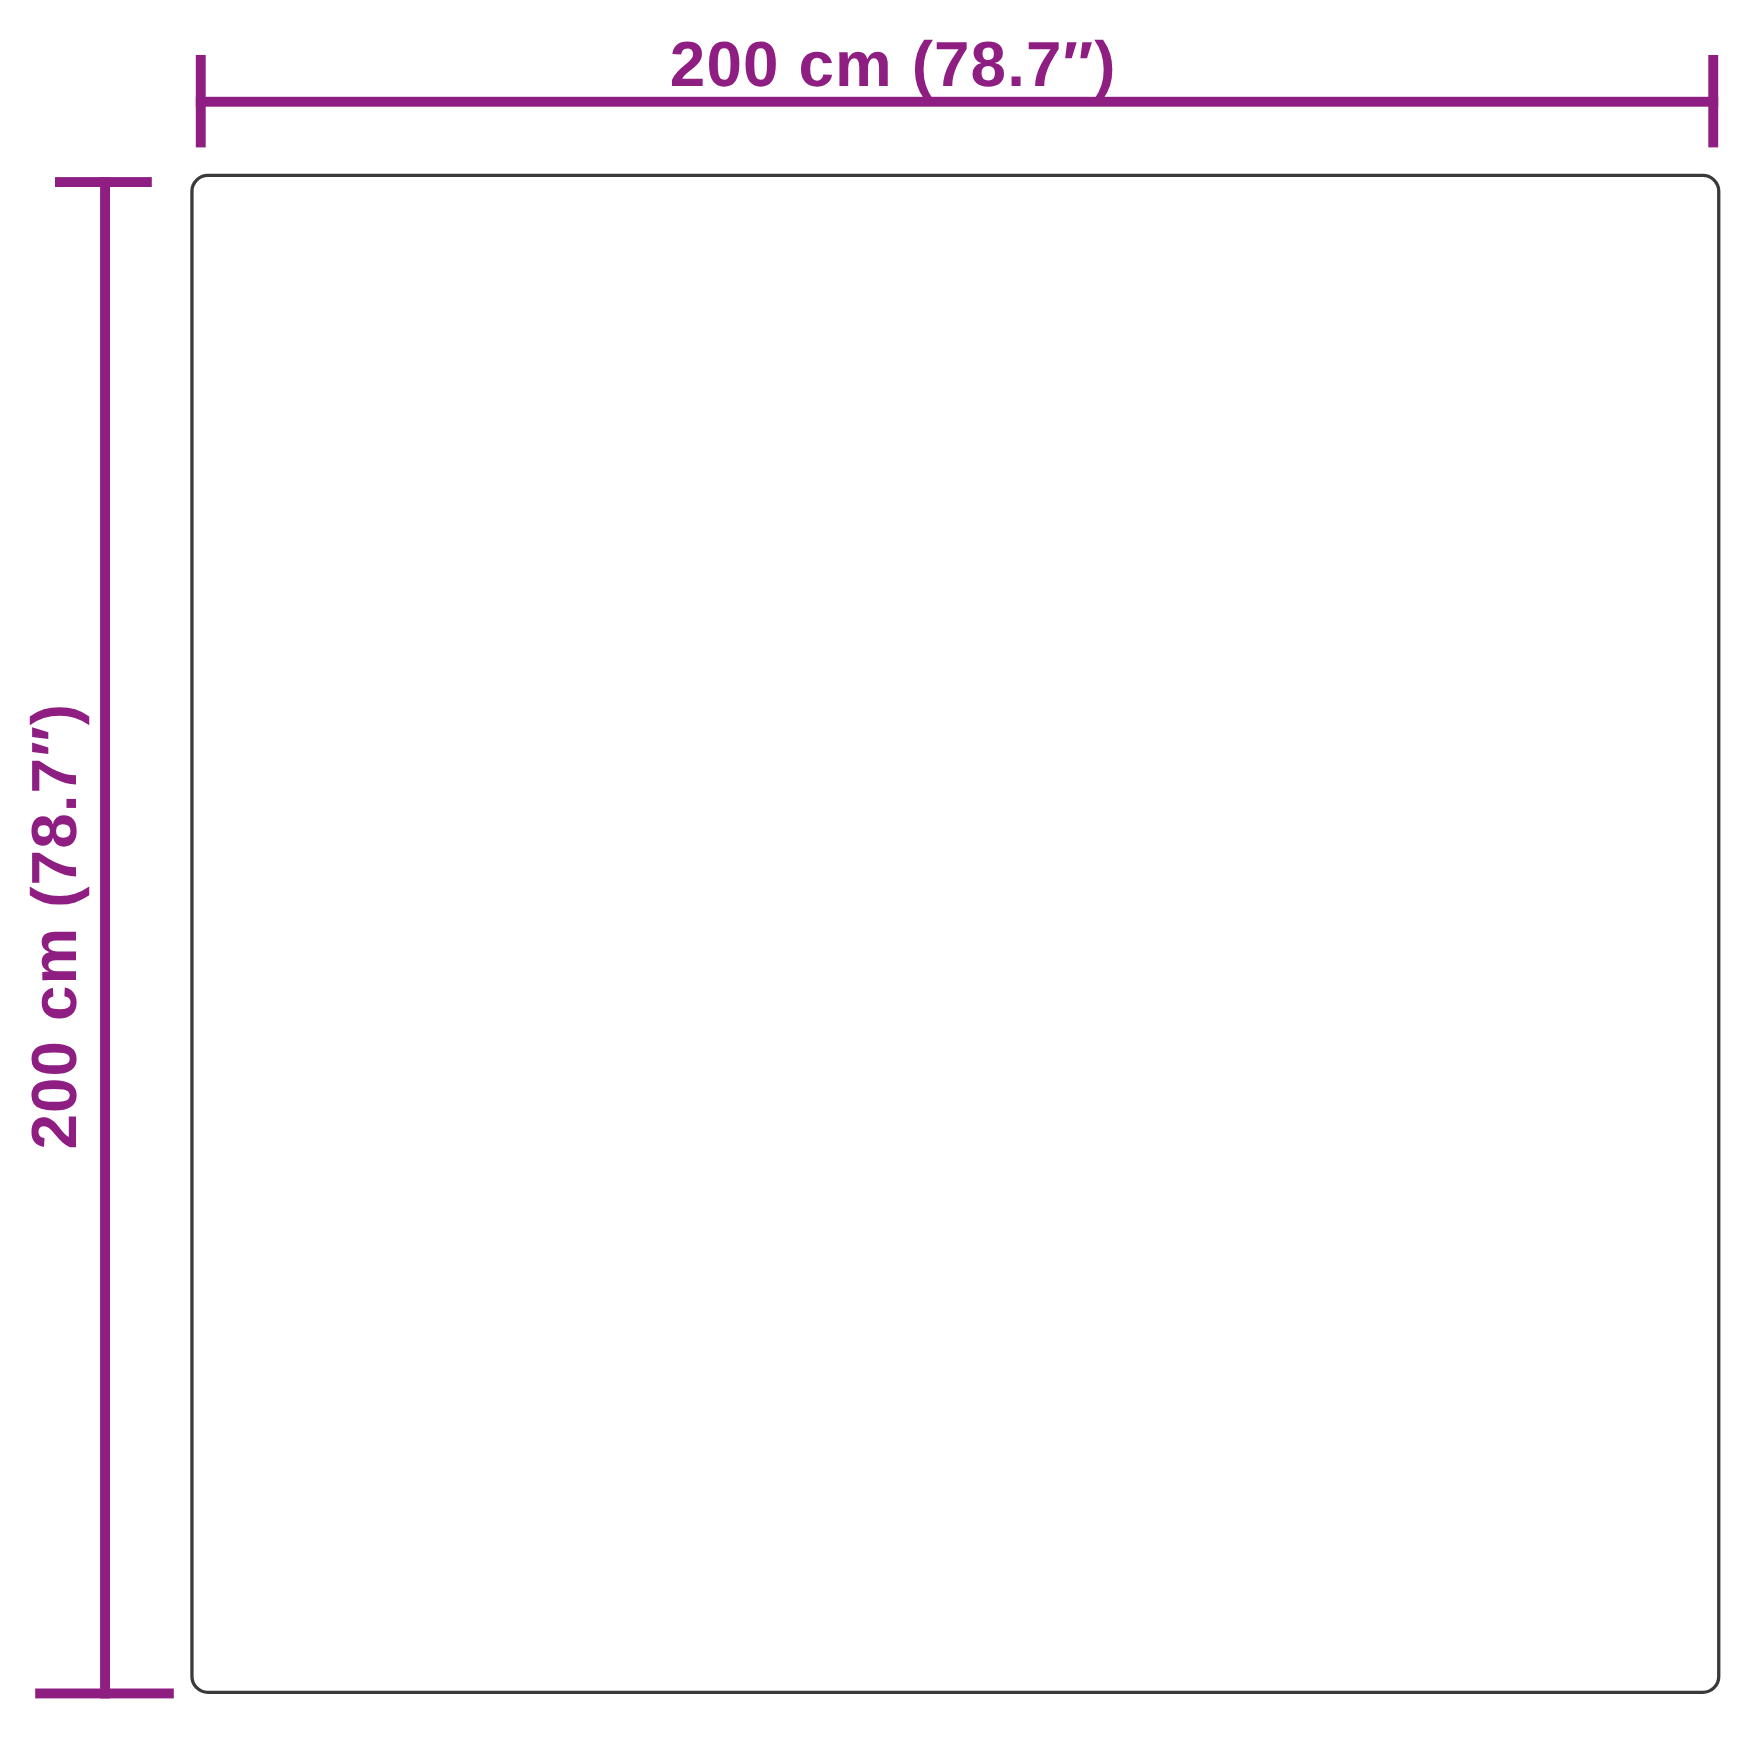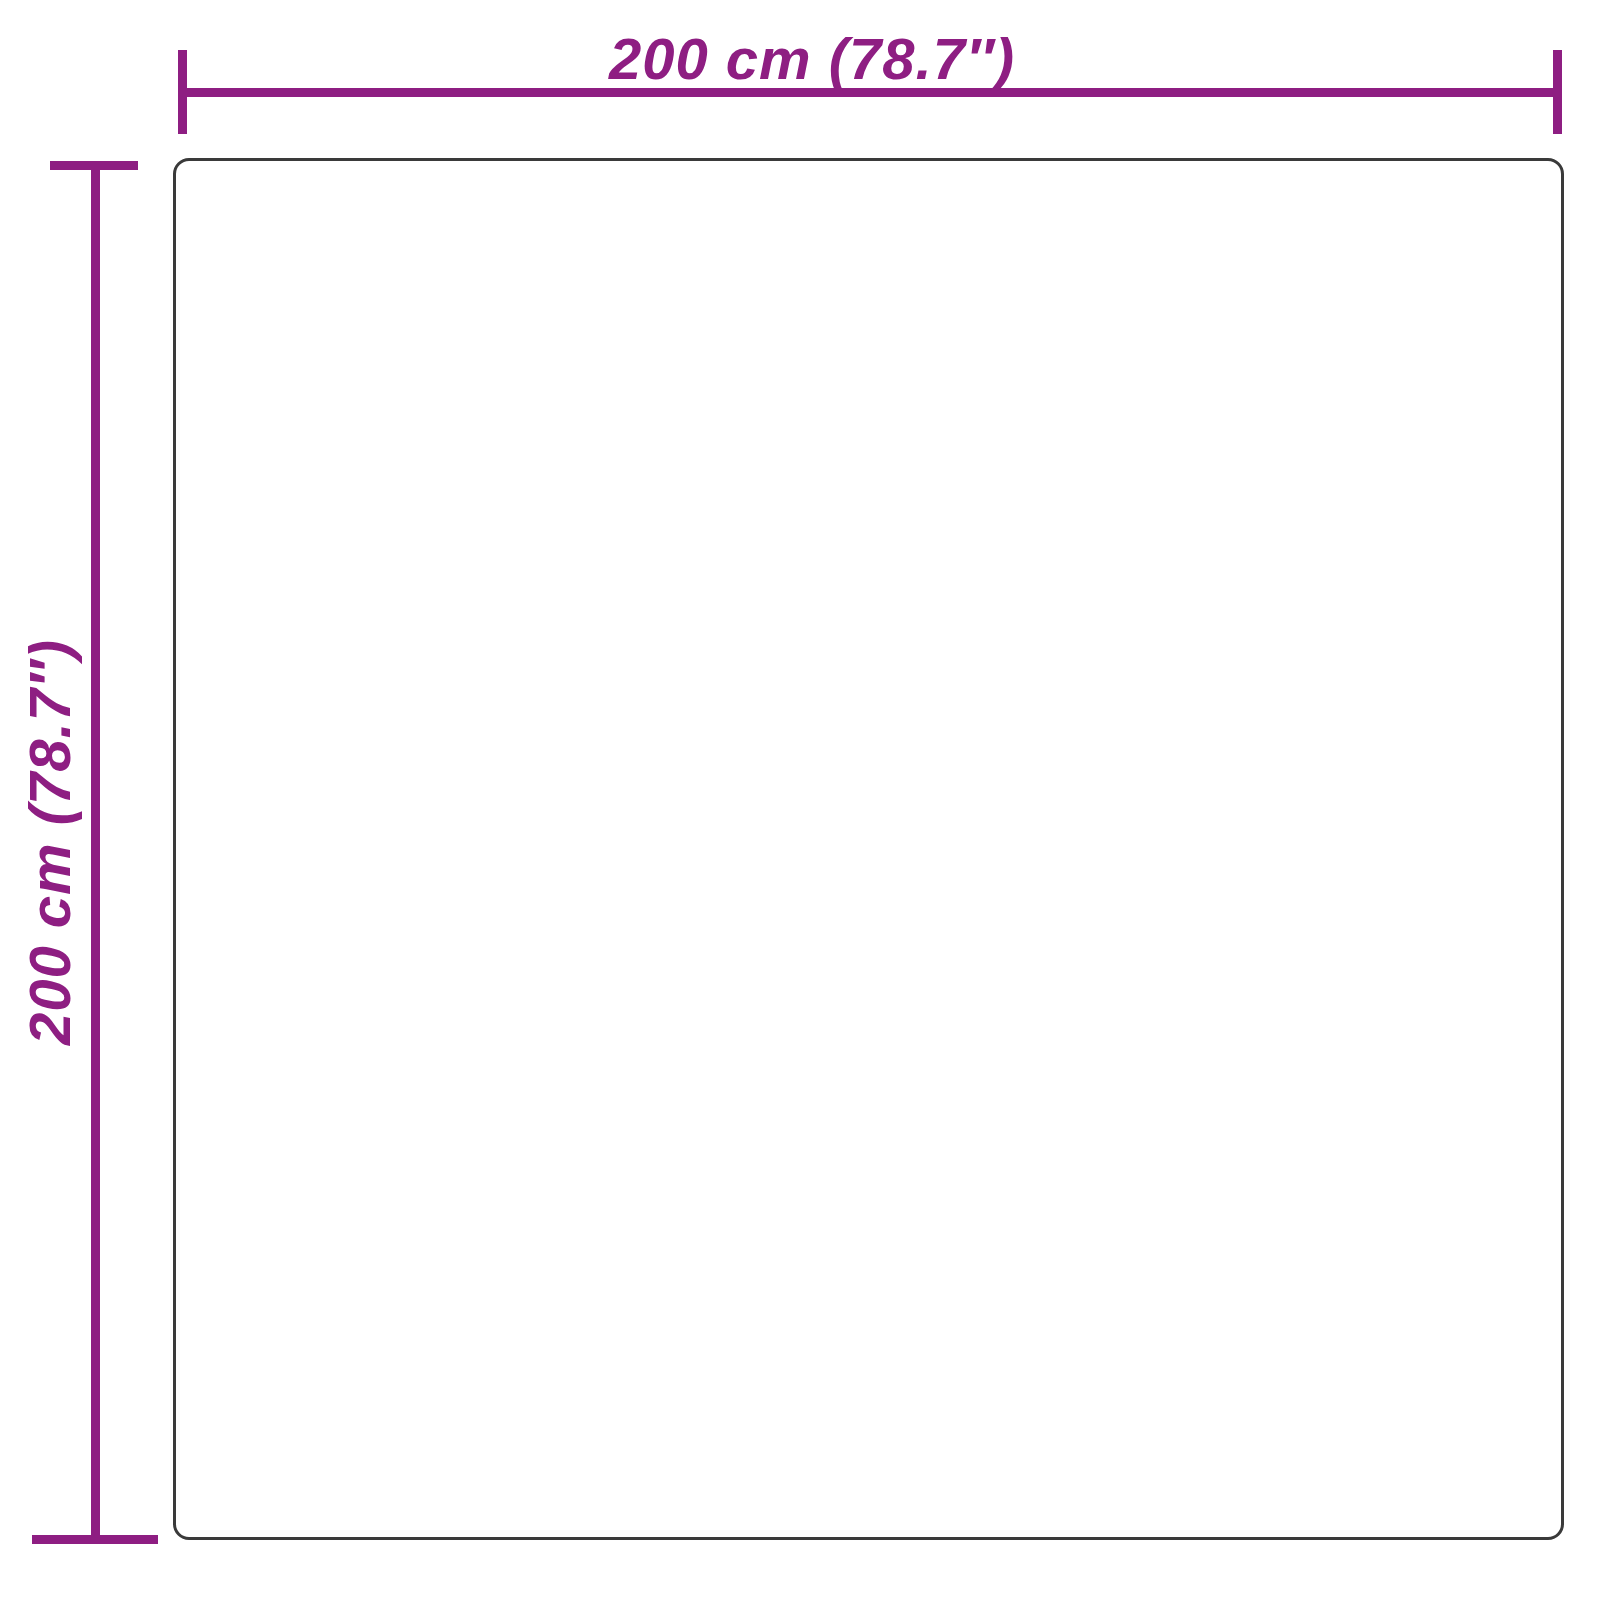--- a/index.html
+++ b/index.html
@@ -13,21 +13,20 @@
     height: 1600px;
     background: var(--bg);
     font-family: "Liberation Sans", sans-serif;
     overflow: hidden;
   }
   .canvas {
     position: relative;
     width: 1600px;
     height: 1141px;
     background: var(--bg);
-    font-style: italic;
   }
   
   .product-outline {
     position: absolute;
     left: 173px;
     top: 158px;
     width: 1391px;
     height: 1382px;
     border: 3px solid var(--outline);
     border-radius: 16px;

